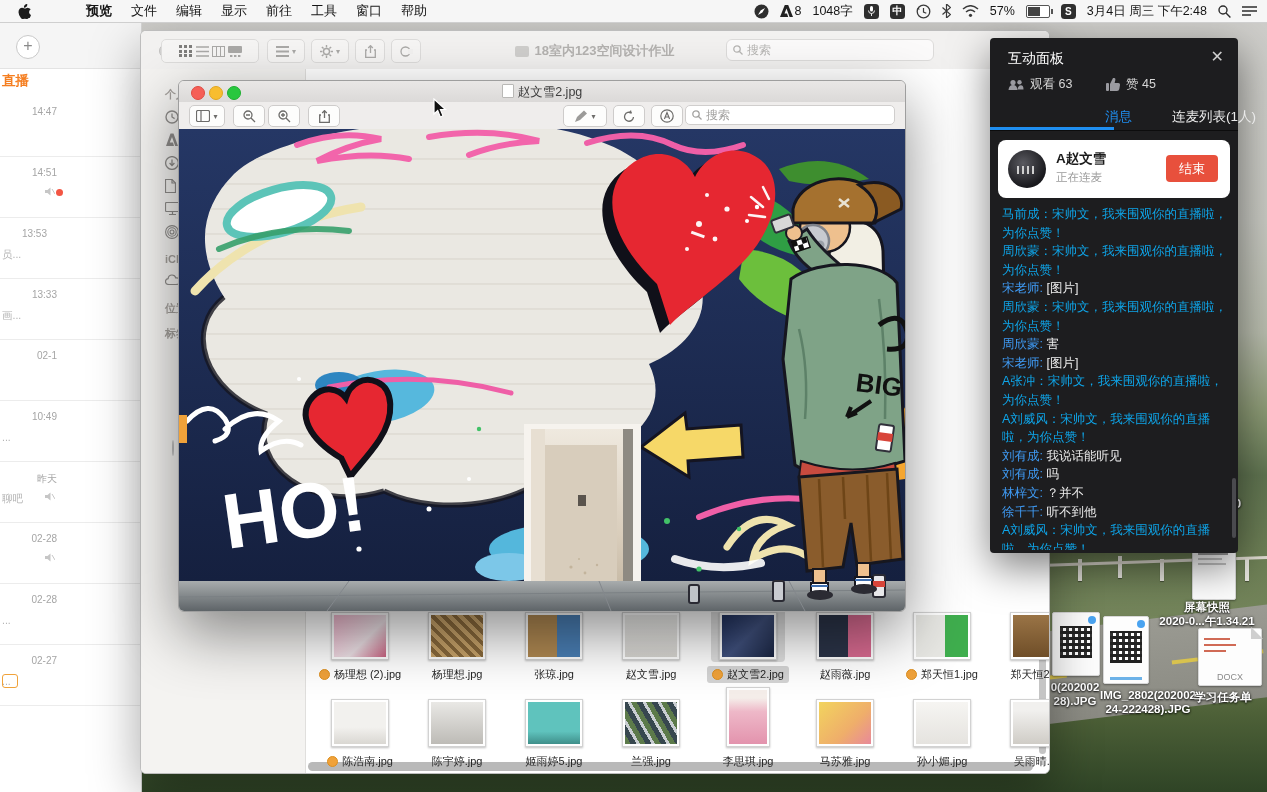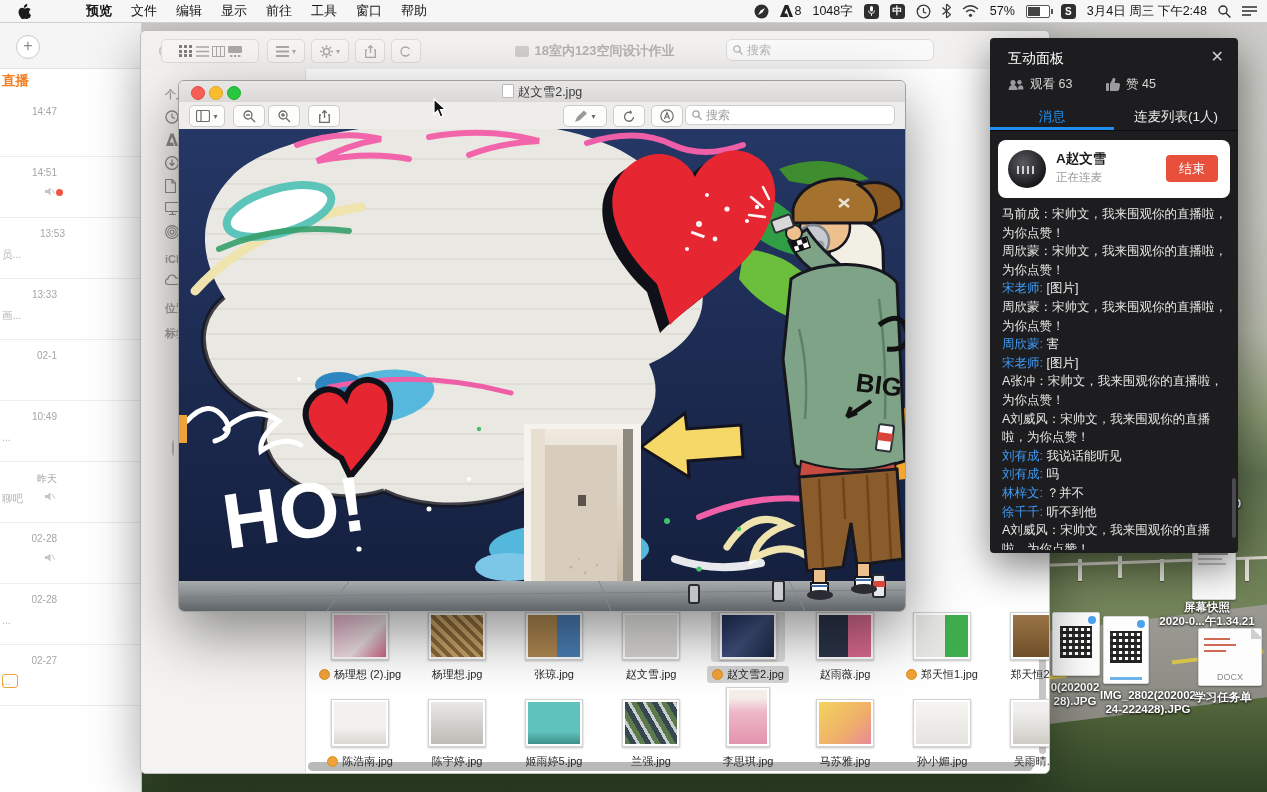--- a/index.html
+++ b/index.html
@@ -103,35 +103,35 @@
         color:#5d5c5a;display:flex;align-items:center;justify-content:center;gap:3px;}
   #psearch{position:absolute;right:10px;top:3px;width:210px;height:20px;border:1px solid #d0cecd;border-radius:5px;
            background:#fff;color:#a3a2a0;font-size:12px;display:flex;align-items:center;gap:4px;padding-left:6px;box-sizing:border-box;}
   #pimage{position:absolute;left:0;top:48px;width:726px;height:482px;}
   
   #panel{left:990px;top:38px;width:248px;height:515px;background:#1d1d1f;z-index:50;border-radius:4px;
          box-shadow:0 14px 40px rgba(0,0,0,.5);color:#e8e8e8;}
   #ptitle2{position:absolute;left:18px;top:12px;font-size:14px;color:#fff;}
   #pclose{position:absolute;right:14px;top:9px;font-size:16px;color:#cfcfcf;}
   .pstat{position:absolute;top:38px;display:flex;align-items:center;gap:6px;font-size:12.5px;color:#d6d6d6;}
-  .ptab{position:absolute;top:70px;width:124px;text-align:center;font-size:13.5px;}
+  .ptab{position:absolute;top:70px;width:124px;text-align:right;font-size:13.5px;padding-left:18px;}
   #tabline{position:absolute;left:0;top:89px;width:124px;height:3px;background:#1f8ef0;}
   #tabsep{position:absolute;left:0;top:92px;width:100%;height:1px;background:#0c0c0d;}
   #miccard{position:absolute;left:8px;top:102px;width:232px;height:58px;background:#fff;border-radius:8px;}
   #avatar{position:absolute;left:10px;top:10px;width:38px;height:38px;border-radius:50%;
           background:radial-gradient(circle at 40% 35%,#5a5a60,#19191d 70%);overflow:hidden;}
   #avatar:after{content:"";position:absolute;left:9px;top:16px;width:20px;height:8px;
           background:repeating-linear-gradient(90deg,#cfcfcf 0 2px,transparent 2px 5px);}
   #micname{position:absolute;left:58px;top:10px;font-size:13.5px;font-weight:bold;color:#1b1b1b;}
   #micstatus{position:absolute;left:58px;top:30px;font-size:11.5px;color:#9b9b9b;}
   #endbtn{position:absolute;right:12px;top:15px;width:52px;height:27px;background:#e8503c;border-radius:4px;
           color:#fff;font-size:13px;display:flex;align-items:center;justify-content:center;}
   #msgs{position:absolute;left:12px;top:167px;width:226px;height:345px;overflow:hidden;
         font-size:12.5px;line-height:18.6px;}
-  .msg-orange{color:#e5e5e5;}
+  .msg-orange{color:#0ea5e9;}
   .msg-name{color:#3f9bf5;}
   .msg-text{color:#ededed;}
   #pscroll{position:absolute;right:2px;top:440px;width:4px;height:60px;border-radius:2px;background:#4a4a4e;}
   
   #cursor{left:433px;top:98px;z-index:70;}
   svg{display:block;}
 </style>
 </head>
 <body>
 
@@ -203,21 +203,21 @@
         <span class="wtime" style="right: 84px;">14:51</span>
         <span class="wmute">
           <svg width="10" height="9" viewBox="0 0 10 9">
             <path d="M0,3 L2.5,3 L5.5,0.5 L5.5,8.5 L2.5,6 L0,6 Z" fill="#c6c6c6"></path>
             <line x1="7" y1="2" x2="10" y2="7" stroke="#c6c6c6"></line>
           </svg>
         </span>
         <span class="wdot"></span>
       </div>
       <div class="wrow" style="top: 196px;">
-        <span class="wtime" style="right: 76px; margin-left: 16px;">13:53</span>
+        <span class="wtime" style="right: 94px; margin-left: 16px;">13:53</span>
         <span class="wprev">员...</span>
       </div>
       <div class="wrow" style="top: 257px;">
         <span class="wtime" style="right: 84px;">13:33</span>
         <span class="wprev">画...</span>
       </div>
       <div class="wrow" style="top: 318px;">
         <span class="wtime" style="right: 84px;">02-1</span>
       </div>
       <div class="wrow" style="top: 379px;">

